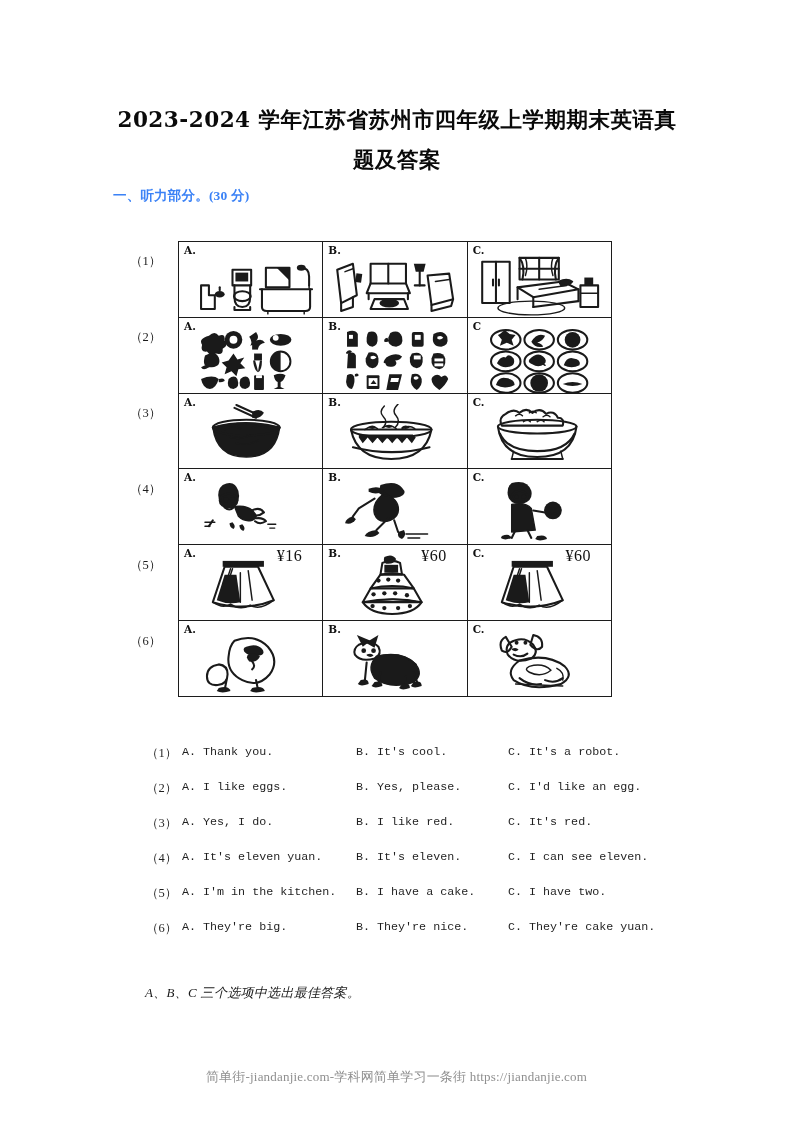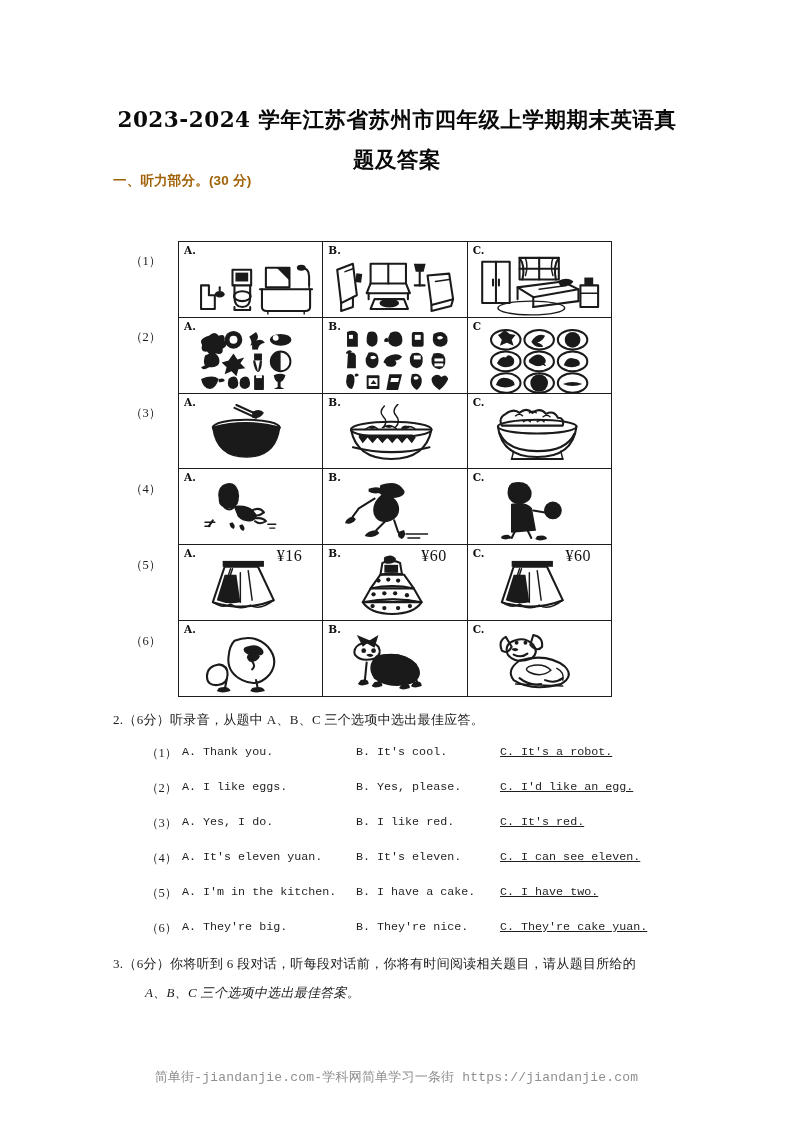--- a/index.html
+++ b/index.html
@@ -35,26 +35,26 @@
     font-size: 21.5px;
     line-height: 40px;
     letter-spacing: 0.5px;
     color: #0a0a0a;
   }
 
   
   .section-heading {
     position: absolute;
     left: 113px;
-    top: 172px;
-    font-family: Liberation Sans, sans-serif;
+    top: 187px;
+    font-family: Liberation Serif, serif;
     font-weight: bold;
     font-size: 13.5px;
     letter-spacing: 0.2px;
-    color: #a16207;
+    color: #3b82f6;
   }
 
   
   .q-stem {
     position: absolute;
     font-family: "Liberation Serif", "DejaVu Serif", serif;
     font-size: 13px;
     letter-spacing: 0.3px;
     color: #1a1a1a;
     white-space: nowrap;
@@ -144,30 +144,30 @@
   }
   .opt-num {
     position: absolute;
     left: 0;
     top: 0;
     font-family: "Liberation Serif", "DejaVu Serif", serif;
     font-size: 12.5px;
   }
   .opt-a { position: absolute; left: 36px; top: 0; }
   .opt-b { position: absolute; left: 210px; top: 0; }
-  .opt-c { position: absolute; left: 354px; top: 0; text-decoration: underline; }
+  .opt-c { position: absolute; left: 362px; top: 0; }
 
   
   .footer {
     position: absolute;
     left: 0;
     top: 1068px;
     width: 793px;
     text-align: center;
-    font-family: Liberation Mono, monospace;
+    font-family: Liberation Serif, serif;
     font-size: 13px;
     color: #8f8f8f;
     letter-spacing: 0.2px;
   }
 
   
   .ink { fill: none; stroke: #1a1a1a; stroke-width: 2.1; stroke-linecap: round; stroke-linejoin: round; }
   .ink-thin { fill: none; stroke: #1a1a1a; stroke-width: 1.5; stroke-linecap: round; stroke-linejoin: round; }
   .solid { fill: #1a1a1a; stroke: none; }
   .solid-o { fill: #1a1a1a; stroke: #1a1a1a; stroke-width: 1.4; stroke-linejoin: round; }
@@ -614,21 +614,20 @@
             <path class="ink-thin" d="M90 38 q8 4 6 12"></path>
             <path class="ink" d="M52 48 q10 8 22 6 M78 50 q10 4 18 -2"></path>
             <path class="ink-thin" d="M48 54 L96 56"></path>
           </svg>
         </div>
       </div>
     </div>
 
   </div>
 
-  <div class="q-stem" id="q2-stem">2.（6分）听录音，从题中 A、B、C 三个选项中选出最佳应答。</div>
 
   <div class="opt-row" style="top:745px">
     <span class="opt-num">（1）</span>
     <span class="opt-a">A. Thank you.</span>
     <span class="opt-b">B. It's cool.</span>
     <span class="opt-c">C. It's a robot.</span>
   </div>
   <div class="opt-row" style="top:780px">
     <span class="opt-num">（2）</span>
     <span class="opt-a">A. I like eggs.</span>
@@ -653,18 +652,17 @@
     <span class="opt-b">B. I have a cake.</span>
     <span class="opt-c">C. I have two.</span>
   </div>
   <div class="opt-row" style="top:920px">
     <span class="opt-num">（6）</span>
     <span class="opt-a">A. They're big.</span>
     <span class="opt-b">B. They're nice.</span>
     <span class="opt-c">C. They're cake yuan.</span>
   </div>
 
-  <div class="q-stem" id="q3-stem-a">3.（6分）你将听到 6 段对话，听每段对话前，你将有时间阅读相关题目，请从题目所给的</div>
   <div class="q-stem" id="q3-stem-b">A、B、C 三个选项中选出最佳答案。</div>
 
   <div class="footer">简单街-jiandanjie.com-学科网简单学习一条街 https://jiandanjie.com</div>
 
 </div>
 
 </body></html>

